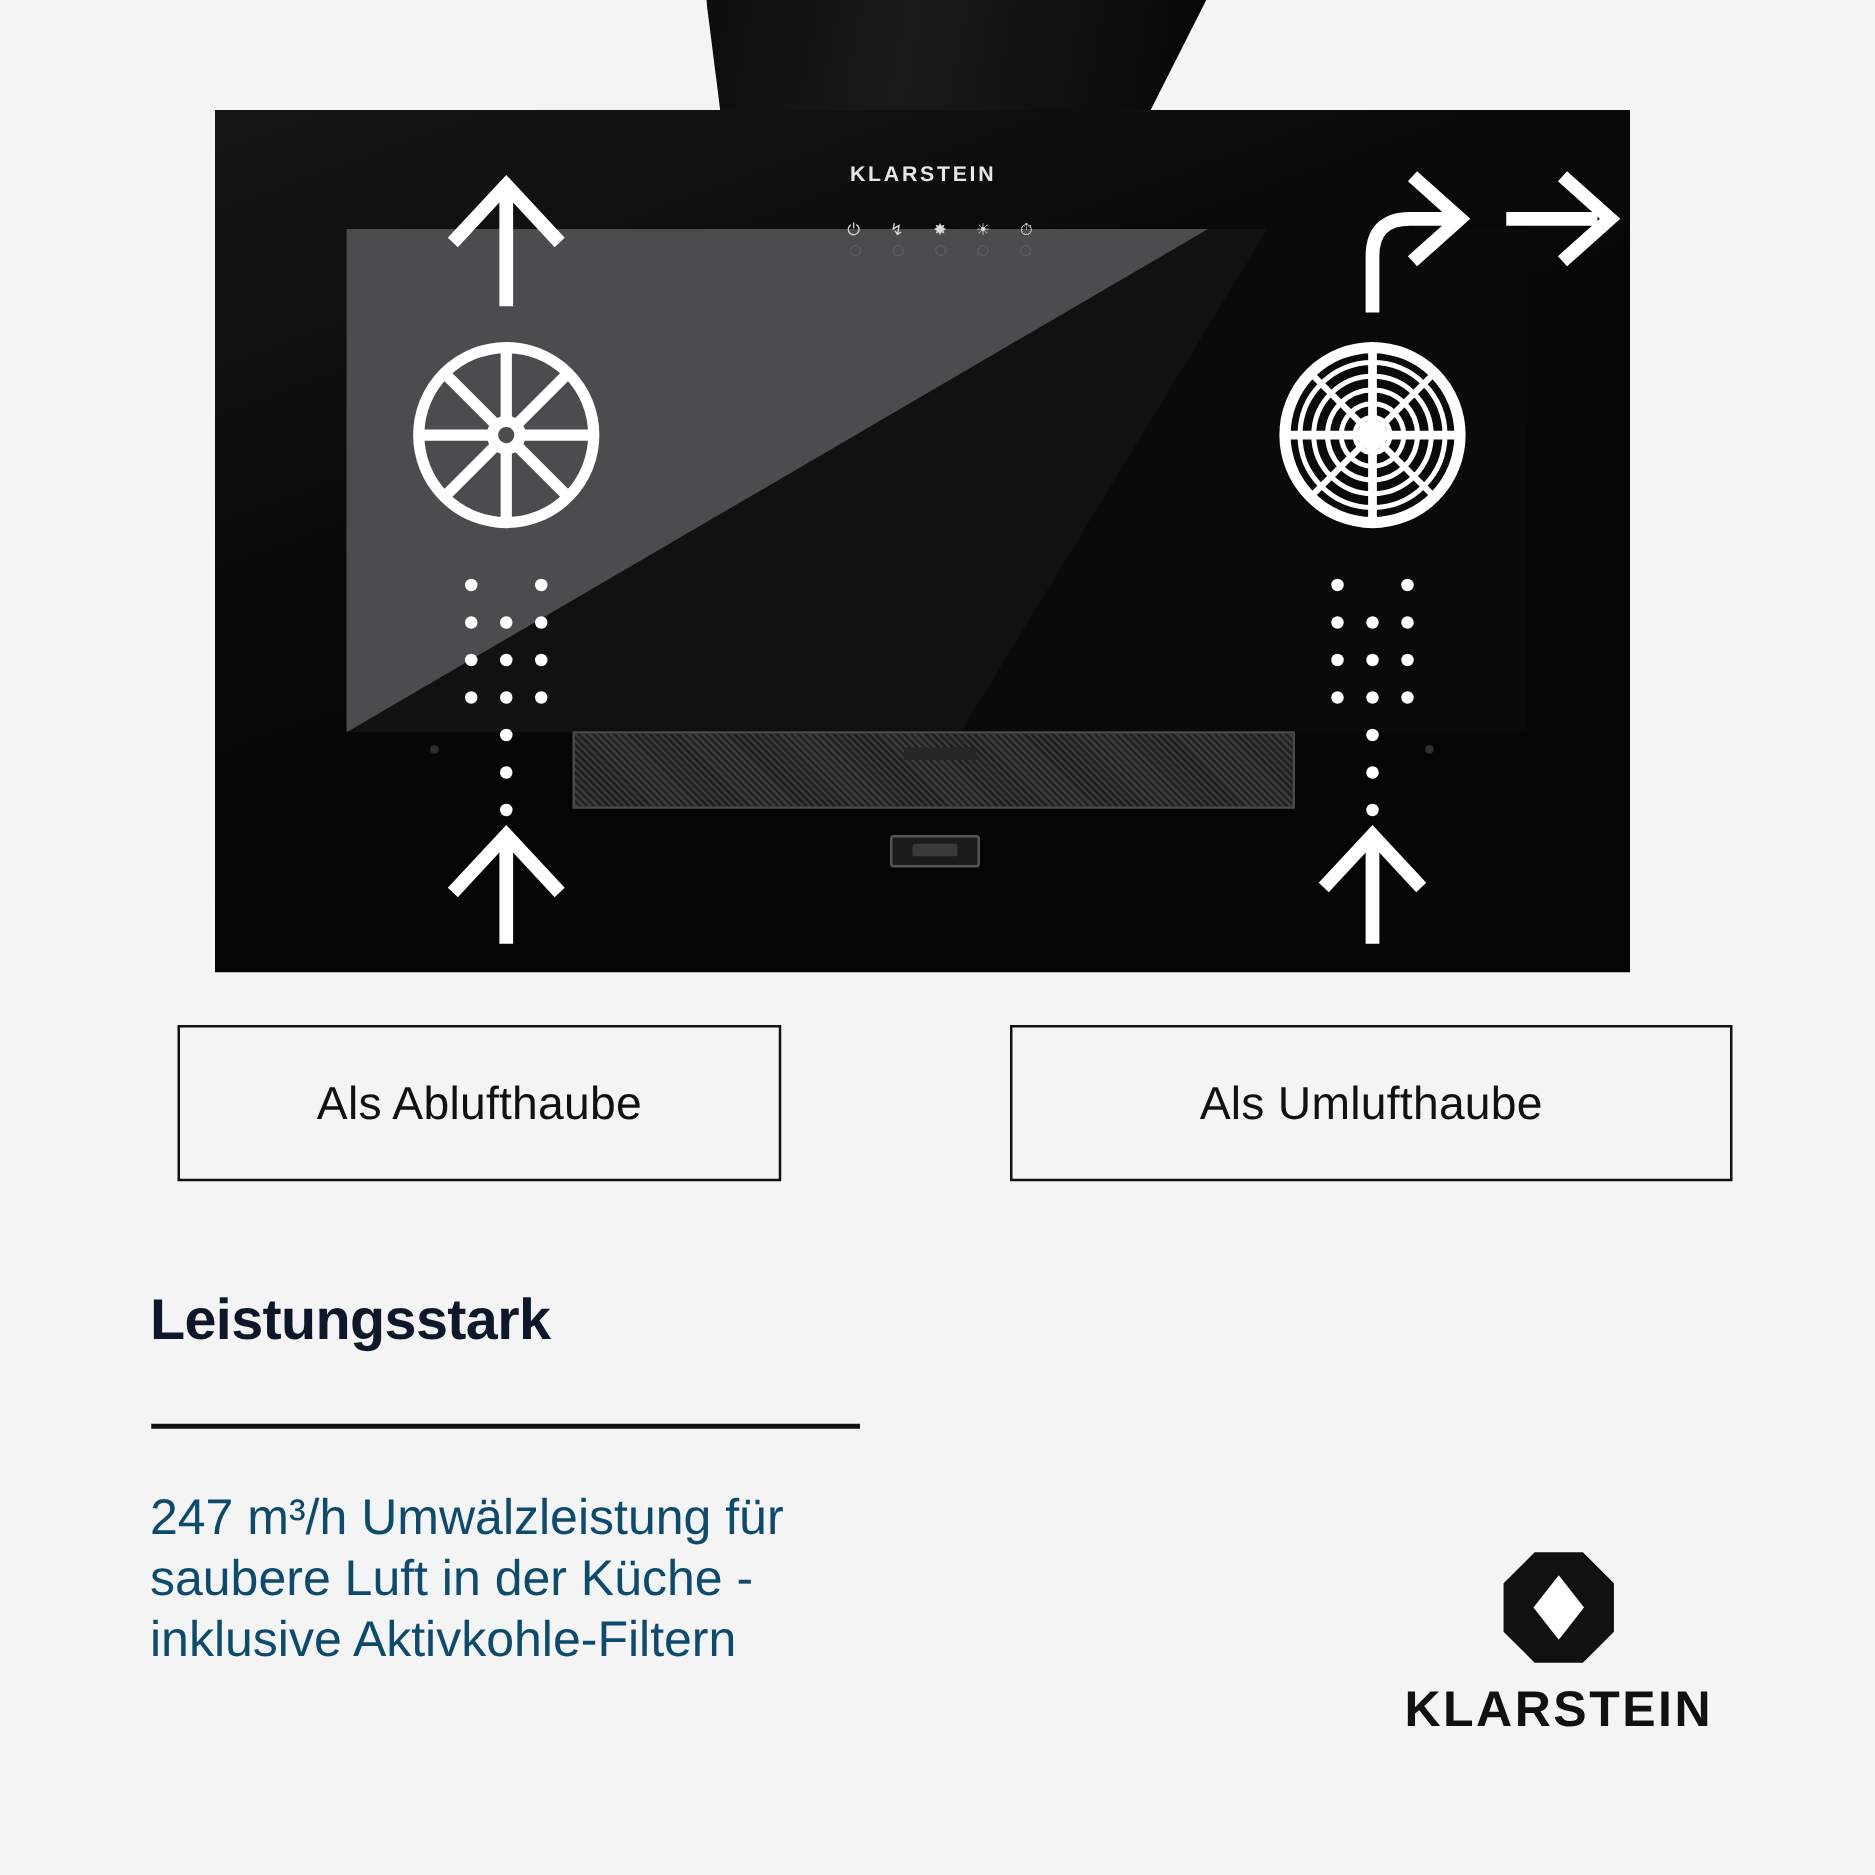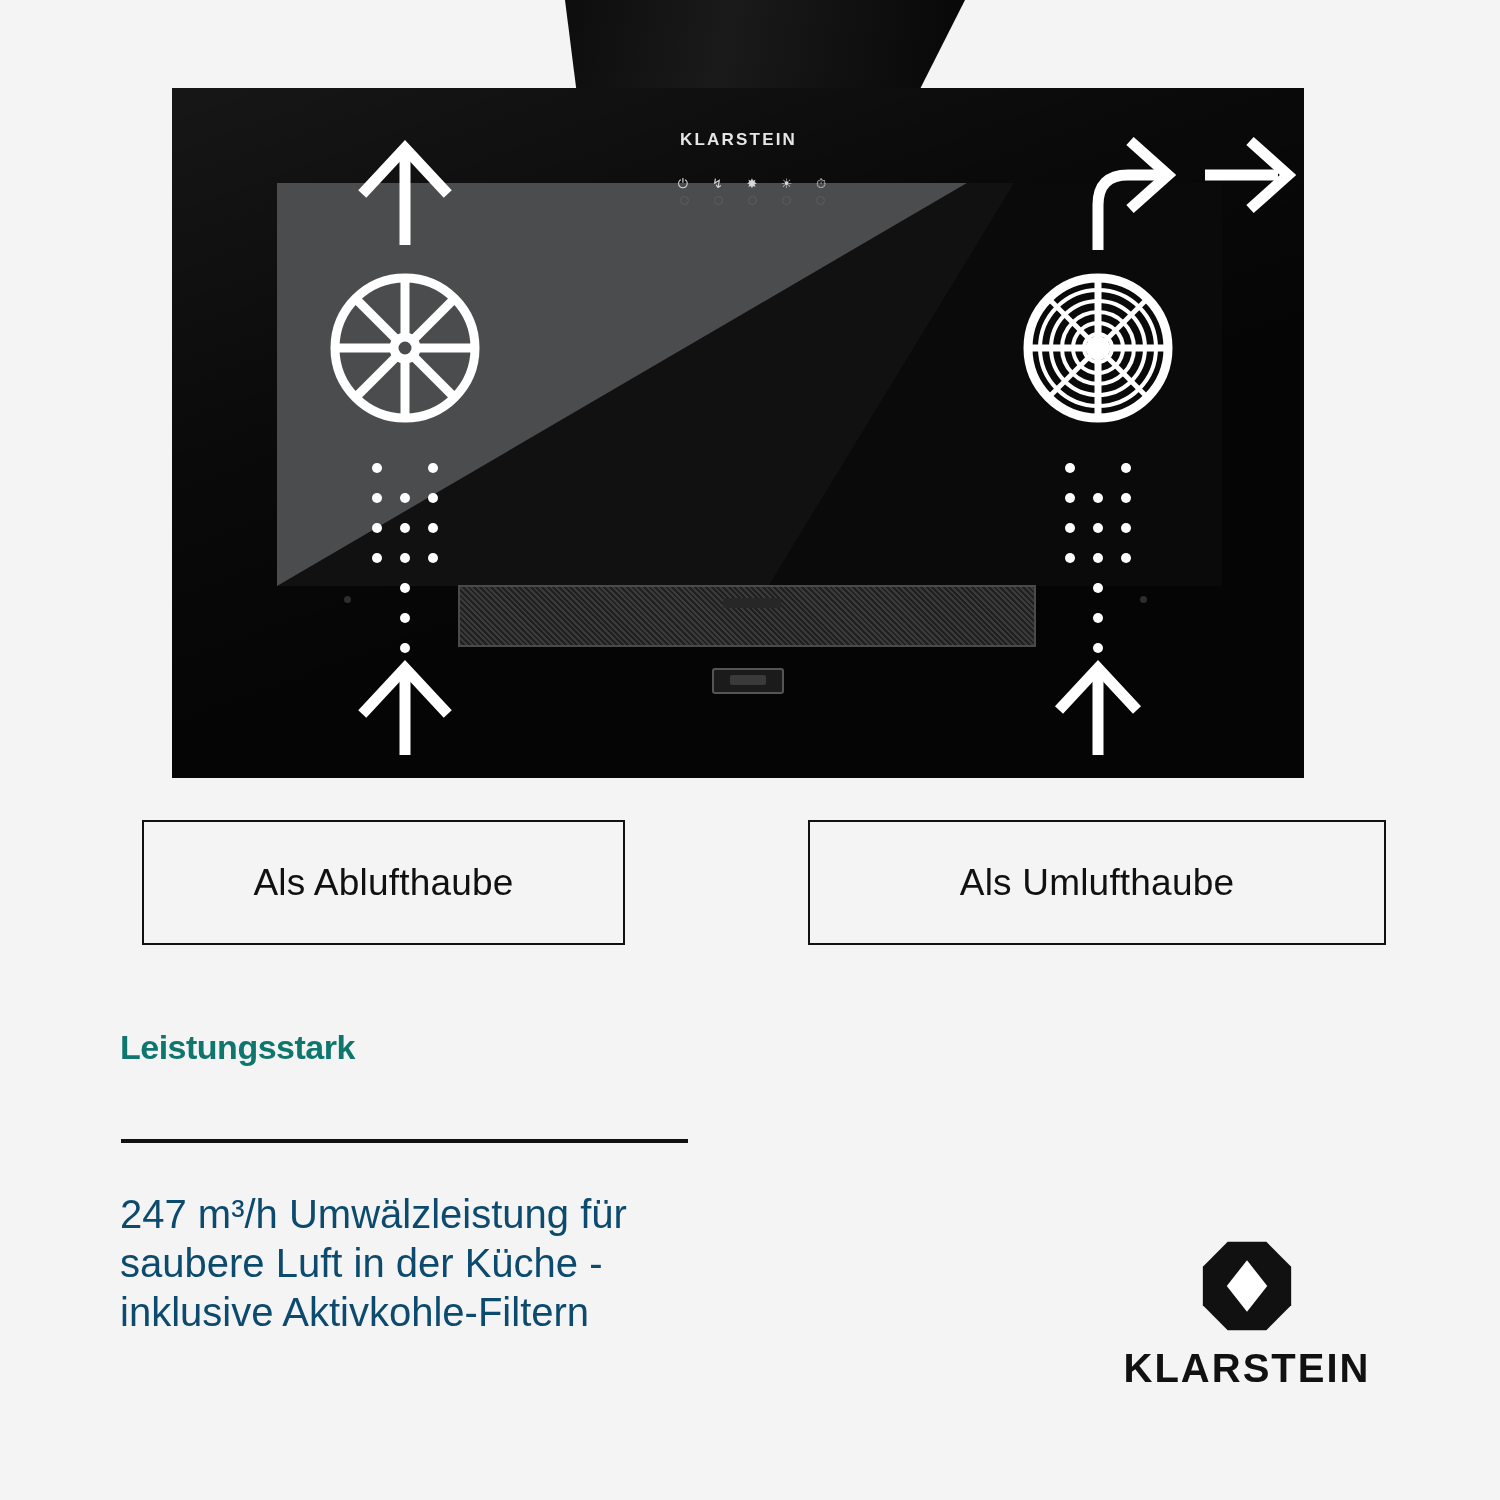--- a/index.html
+++ b/index.html
@@ -189,23 +189,23 @@
     letter-spacing: 0.2px;
   }
   #caption-left  { left: 118px;  top: 820px; width: 483px; height: 125px; margin-left: 24px; }
   #caption-right { left: 808px;  top: 820px; width: 578px; height: 125px; justify-content: center; }
 
   
   #headline {
     position: absolute;
     left: 120px;
     top: 1028px;
-    font-size: 34px;
+    font-size: 46px;
     font-weight: 700;
-    color: #0f766e;
+    color: #0f172a;
     letter-spacing: -0.5px;
   }
   #divider {
     position: absolute;
     left: 121px;
     top: 1139px;
     width: 567px;
     height: 4px;
     background: #111;
   }

